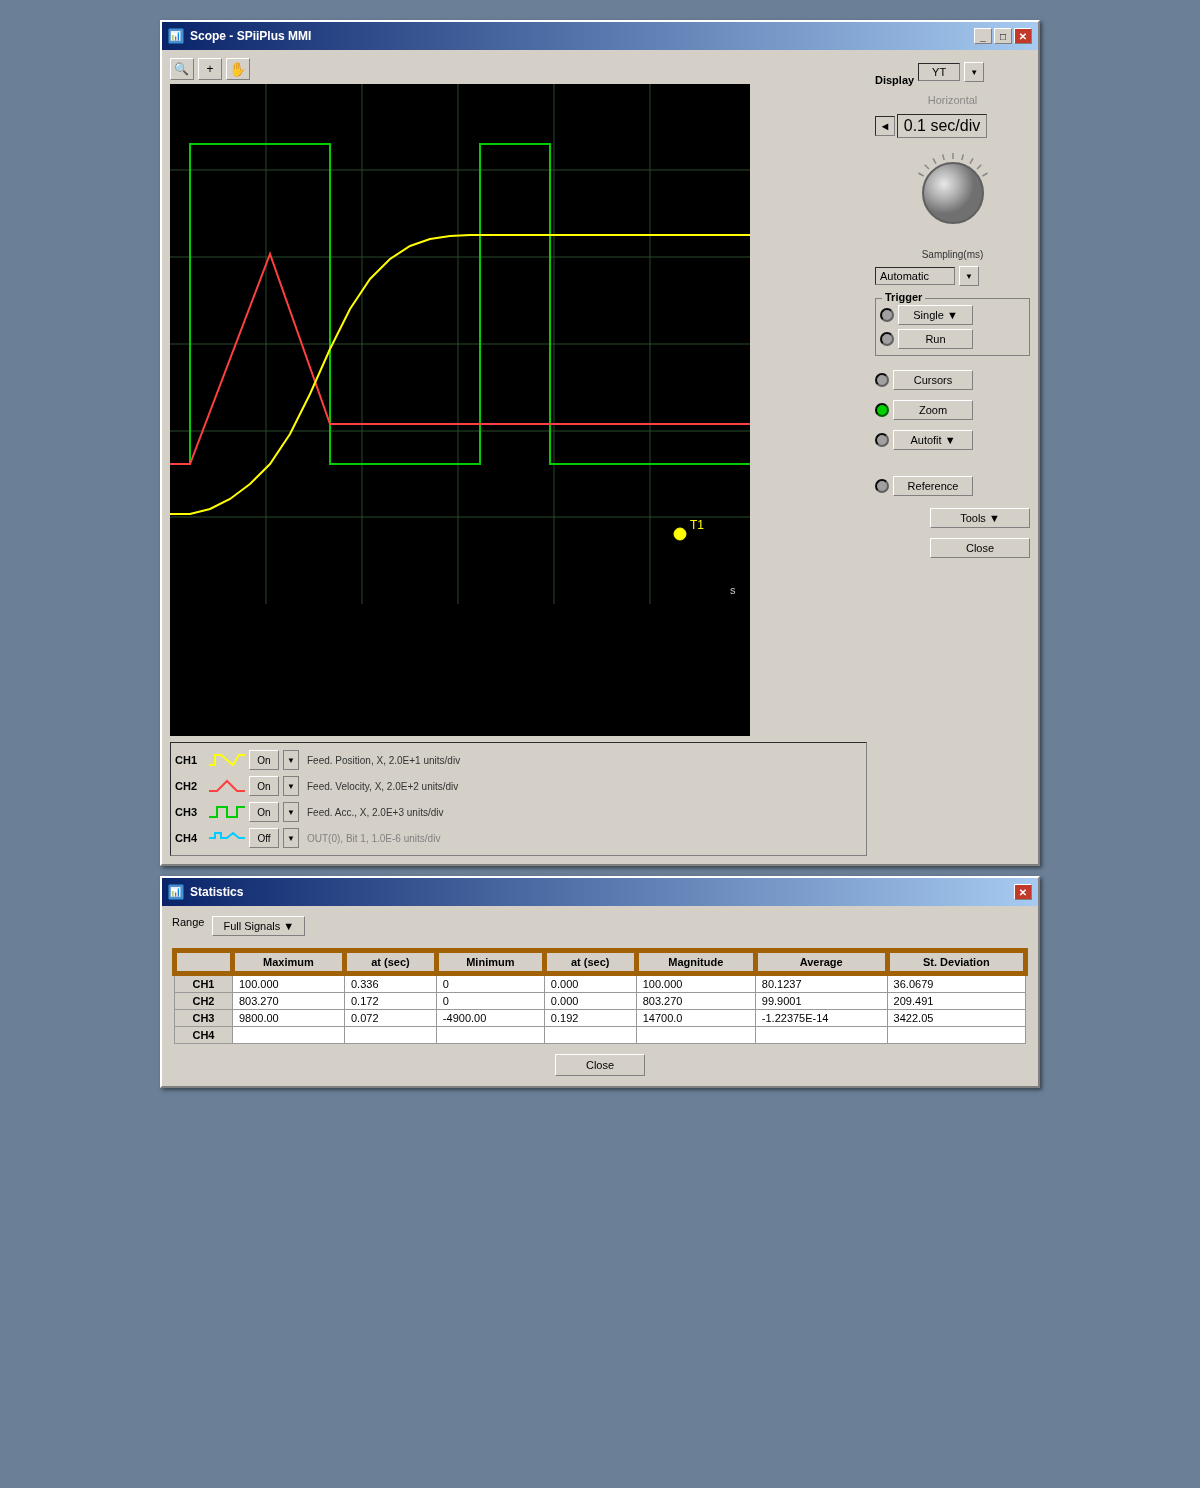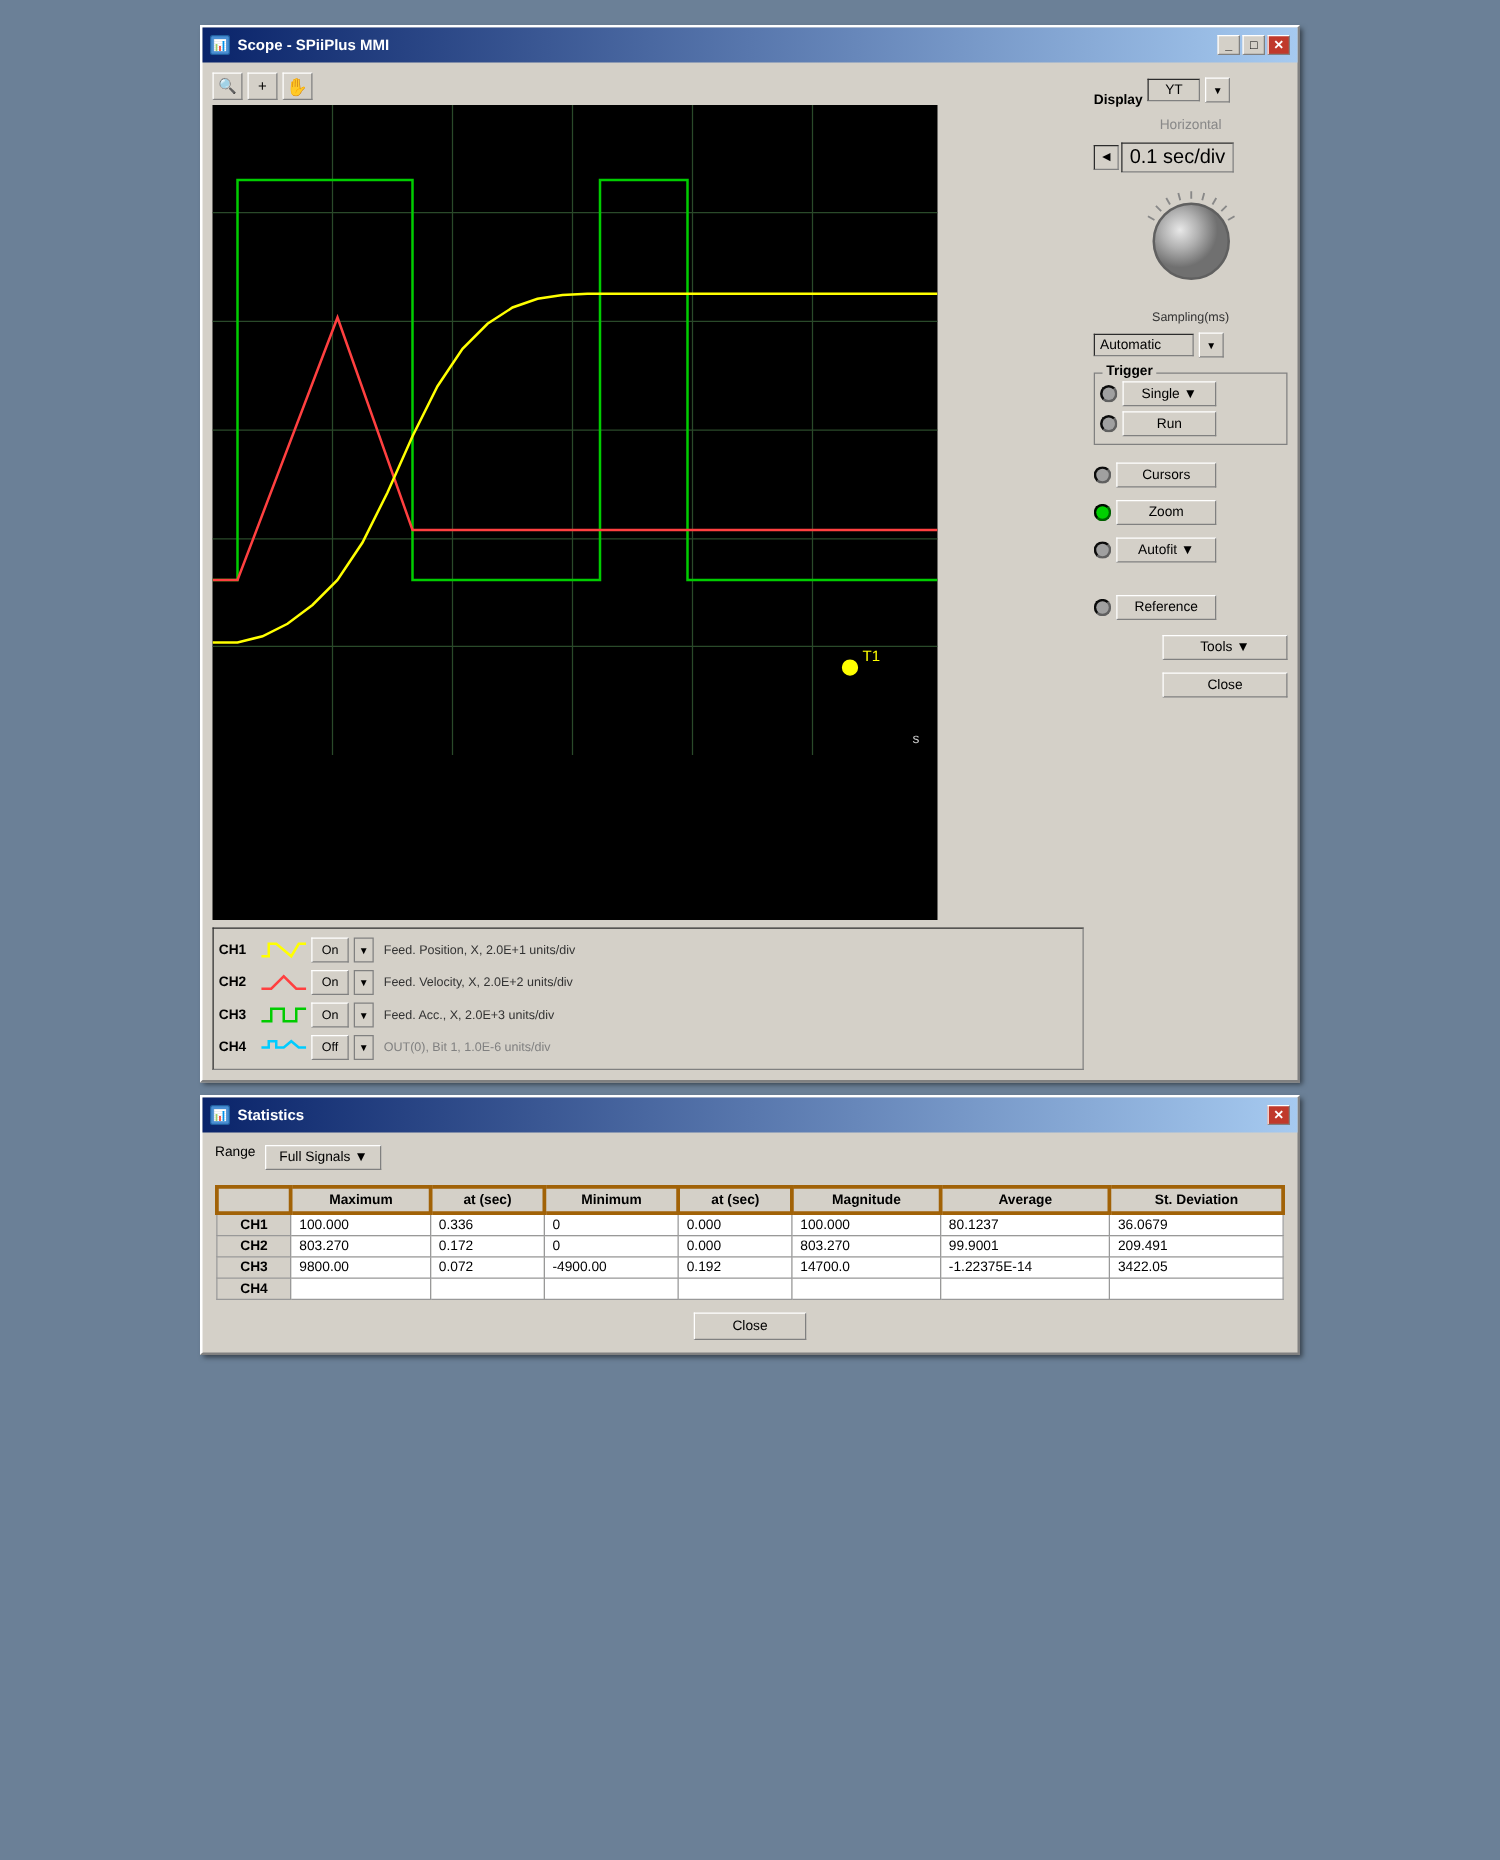--- a/index.html
+++ b/index.html
@@ -336,21 +336,21 @@
     }
 
     table {
       width: 100%;
       border-collapse: collapse;
       font-size: 11px;
     }
 
     th {
       background: #d4d0c8;
-      border: 3px solid #a16207;
+      border: 5px solid #a16207;
       padding: 3px 6px;
       text-align: center;
       font-weight: bold;
     }
 
     td {
       border: 1px solid #999;
       padding: 2px 6px;
       background: white;
     }

